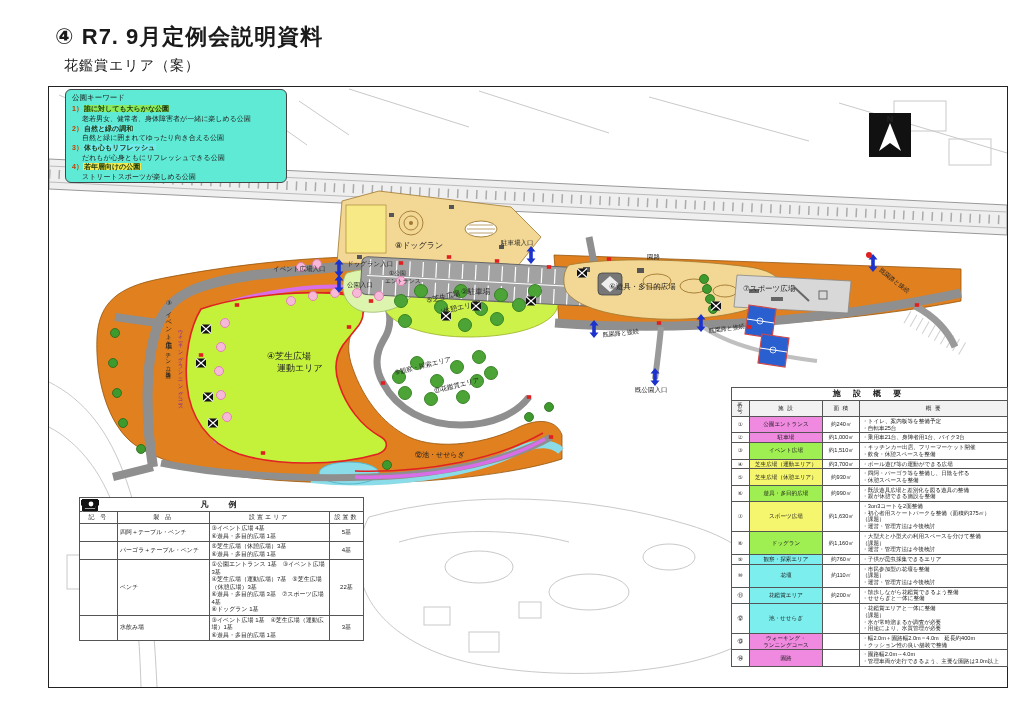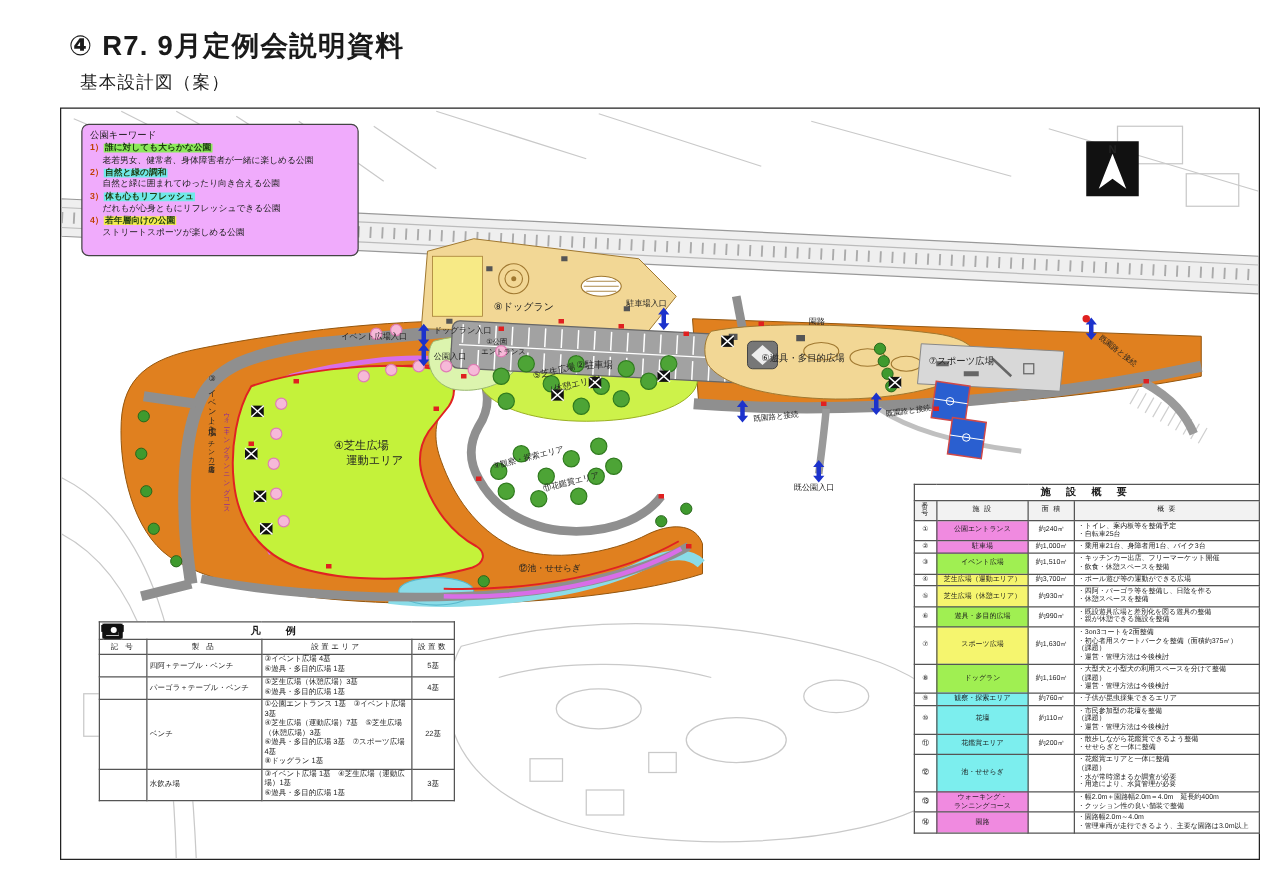--- a/index.html
+++ b/index.html
@@ -4,22 +4,22 @@
 <style>
   html,body{margin:0;padding:0;background:#fff;}
   body{width:1024px;height:703px;position:relative;overflow:hidden;
        font-family:"Liberation Sans","DejaVu Sans",sans-serif;color:#1a1a1a;}
   .page-title{position:absolute;left:55px;top:22px;font-size:22px;font-weight:600;letter-spacing:1px;}
   .page-subtitle{position:absolute;left:64px;top:57px;font-size:14px;letter-spacing:1px;}
   .map-frame{position:absolute;left:48px;top:86px;width:958px;height:600px;border:1.6px solid #222;background:#fff;}
   .map-frame svg{position:absolute;left:0;top:0;}
   svg text{font-family:"Liberation Sans","DejaVu Sans",sans-serif;fill:#222;}
   
-  .kw-box{position:absolute;left:16px;top:12px;width:208px;background:#f0abfc;border:1.2px solid #444;
-          border-radius:6px;padding:3px 6px 12px 6px;font-size:7px;line-height:1.38;z-index:5;}
+  .kw-box{position:absolute;left:16px;top:2px;width:208px;background:#5eead4;border:1.2px solid #444;
+          border-radius:6px;padding:3px 6px 0 6px;font-size:7px;line-height:1.38;z-index:5;}
   .kw-title{font-size:7.5px;margin-bottom:1px;}
   .kw-line{white-space:nowrap;}
   .kw-no{color:#c04000;font-weight:bold;}
   .kw-head{padding:0 1px;font-weight:bold;color:#1c3a10;}
   .kw-desc{padding-left:10px;white-space:nowrap;color:#222;}
   
   table{border-collapse:collapse;background:#fff;}
   .ovl-table{position:absolute;z-index:5;}
   td,th{border:1px solid #555;padding:1px 2px;vertical-align:middle;}
   .legend-tbl{left:30px;top:410px;width:285px;font-size:6px;}
@@ -38,21 +38,21 @@
   .fac-tbl .c-desc{width:150px;white-space:pre-line;}
   
   .v-label{position:absolute;writing-mode:vertical-rl;z-index:4;color:#222;}
   .v-event{left:116px;top:212px;height:130px;font-size:6.5px;line-height:1.2;}
   .v-course{left:129px;top:238px;height:110px;font-size:5.5px;color:#8d2a9a;letter-spacing:0.5px;}
 </style>
 </head>
 <body>
 
 <div class="page-title">④ R7. 9月定例会説明資料</div>
-<div class="page-subtitle">基本設計図（案）</div>
+<div class="page-subtitle">花鑑賞エリア（案）</div>
 
 <div class="map-frame">
 
 <svg viewBox="0 0 958 600" width="958" height="600">
   <defs>
     <g id="tree">
           <circle r="6.5" fill="#4da436" stroke="#2f7a1e" stroke-width="0.9"></circle>
         </g>
     <g id="treeS">
           <circle r="4.5" fill="#3f9a2e" stroke="#27661a" stroke-width="0.8"></circle>

